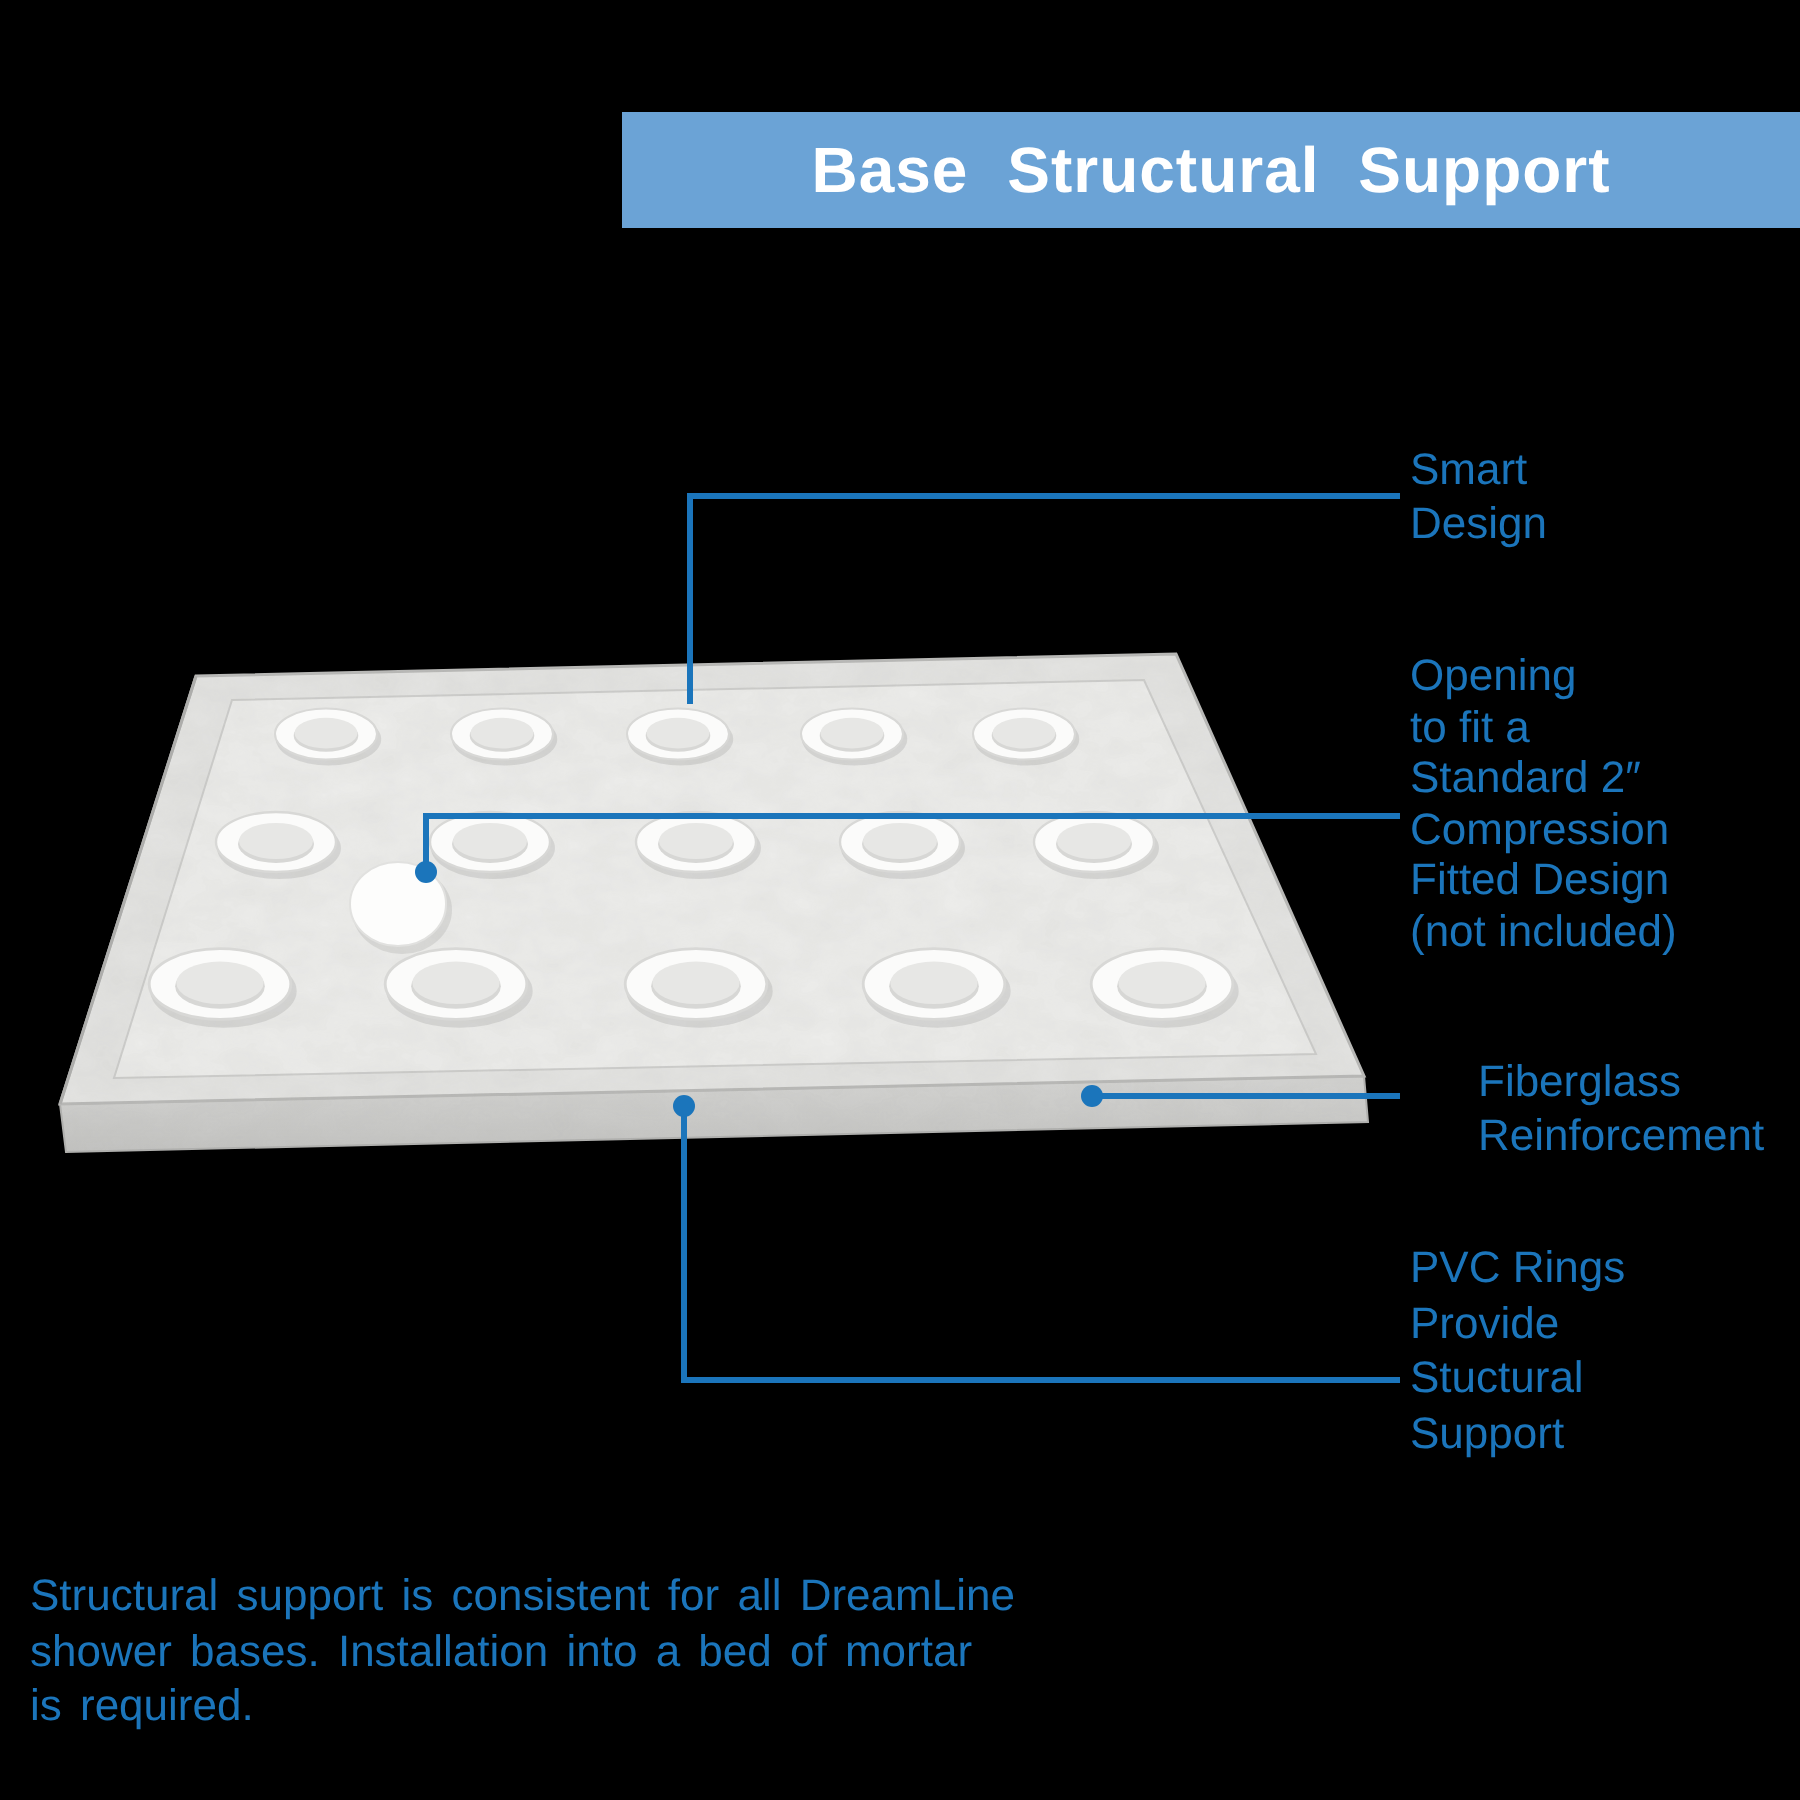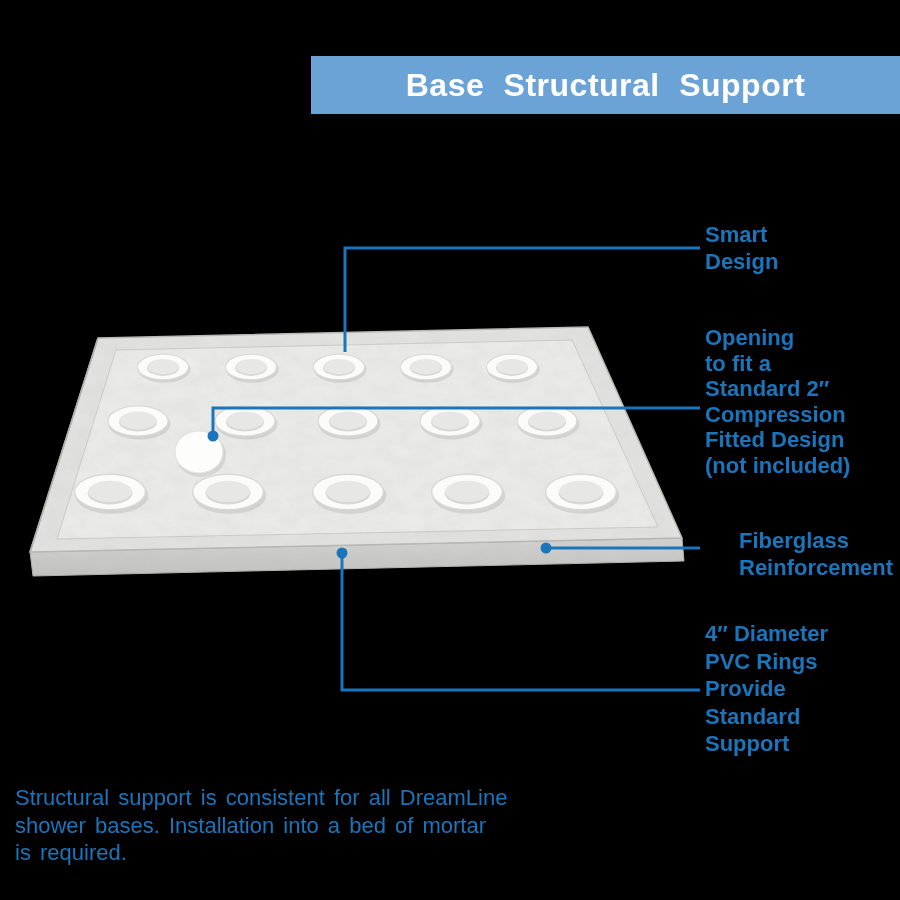--- a/index.html
+++ b/index.html
@@ -9,21 +9,21 @@
   }
   .header-bar {
     position:absolute; left:311px; top:56px; width:589px; height:58px;
     background:#6BA3D6; display:flex; align-items:center; justify-content:center;
   }
   .header-bar .title {
     color:#ffffff; font-weight:bold; font-size:32px; word-spacing:10px; letter-spacing:0.5px;
   }
   .diagram-svg { position:absolute; left:0; top:0; width:900px; height:900px; }
   .callout {
-    position:absolute; left:705px; color:#1B75BB; font-weight:bold; font-size:22px;
+    position:absolute; left:705px; color:#1B75BB; font-weight:normal; font-size:22px;
   }
   .callout div { white-space:nowrap; }
   .c-smart   { top:221px; line-height:27px; }
   .c-opening { top:325px; line-height:25.5px; }
   .c-fiber   { top:527px; line-height:27px;margin-left:34px; }
   .c-pvc     { top:620px; line-height:27.5px; }
   .footer-note {
     position:absolute; left:15px; top:784px; color:#1B75BB; font-weight:normal;
     font-size:22px; line-height:27.5px; word-spacing:3px;
   }
@@ -128,24 +128,23 @@
     <div>Fitted Design</div>
     <div>(not included)</div>
   </div>
 
   <div class="callout c-fiber">
     <div>Fiberglass</div>
     <div>Reinforcement</div>
   </div>
 
   <div class="callout c-pvc">
-    <div>4″ Diameter</div>
     <div>PVC Rings</div>
     <div>Provide</div>
-    <div>Standard</div>
+    <div>Stuctural</div>
     <div>Support</div>
   </div>
 
   <div class="footer-note">
     <div>Structural support is consistent for all DreamLine</div>
     <div>shower bases. Installation into a bed of mortar</div>
     <div>is required.</div>
   </div>
 
 </div>

